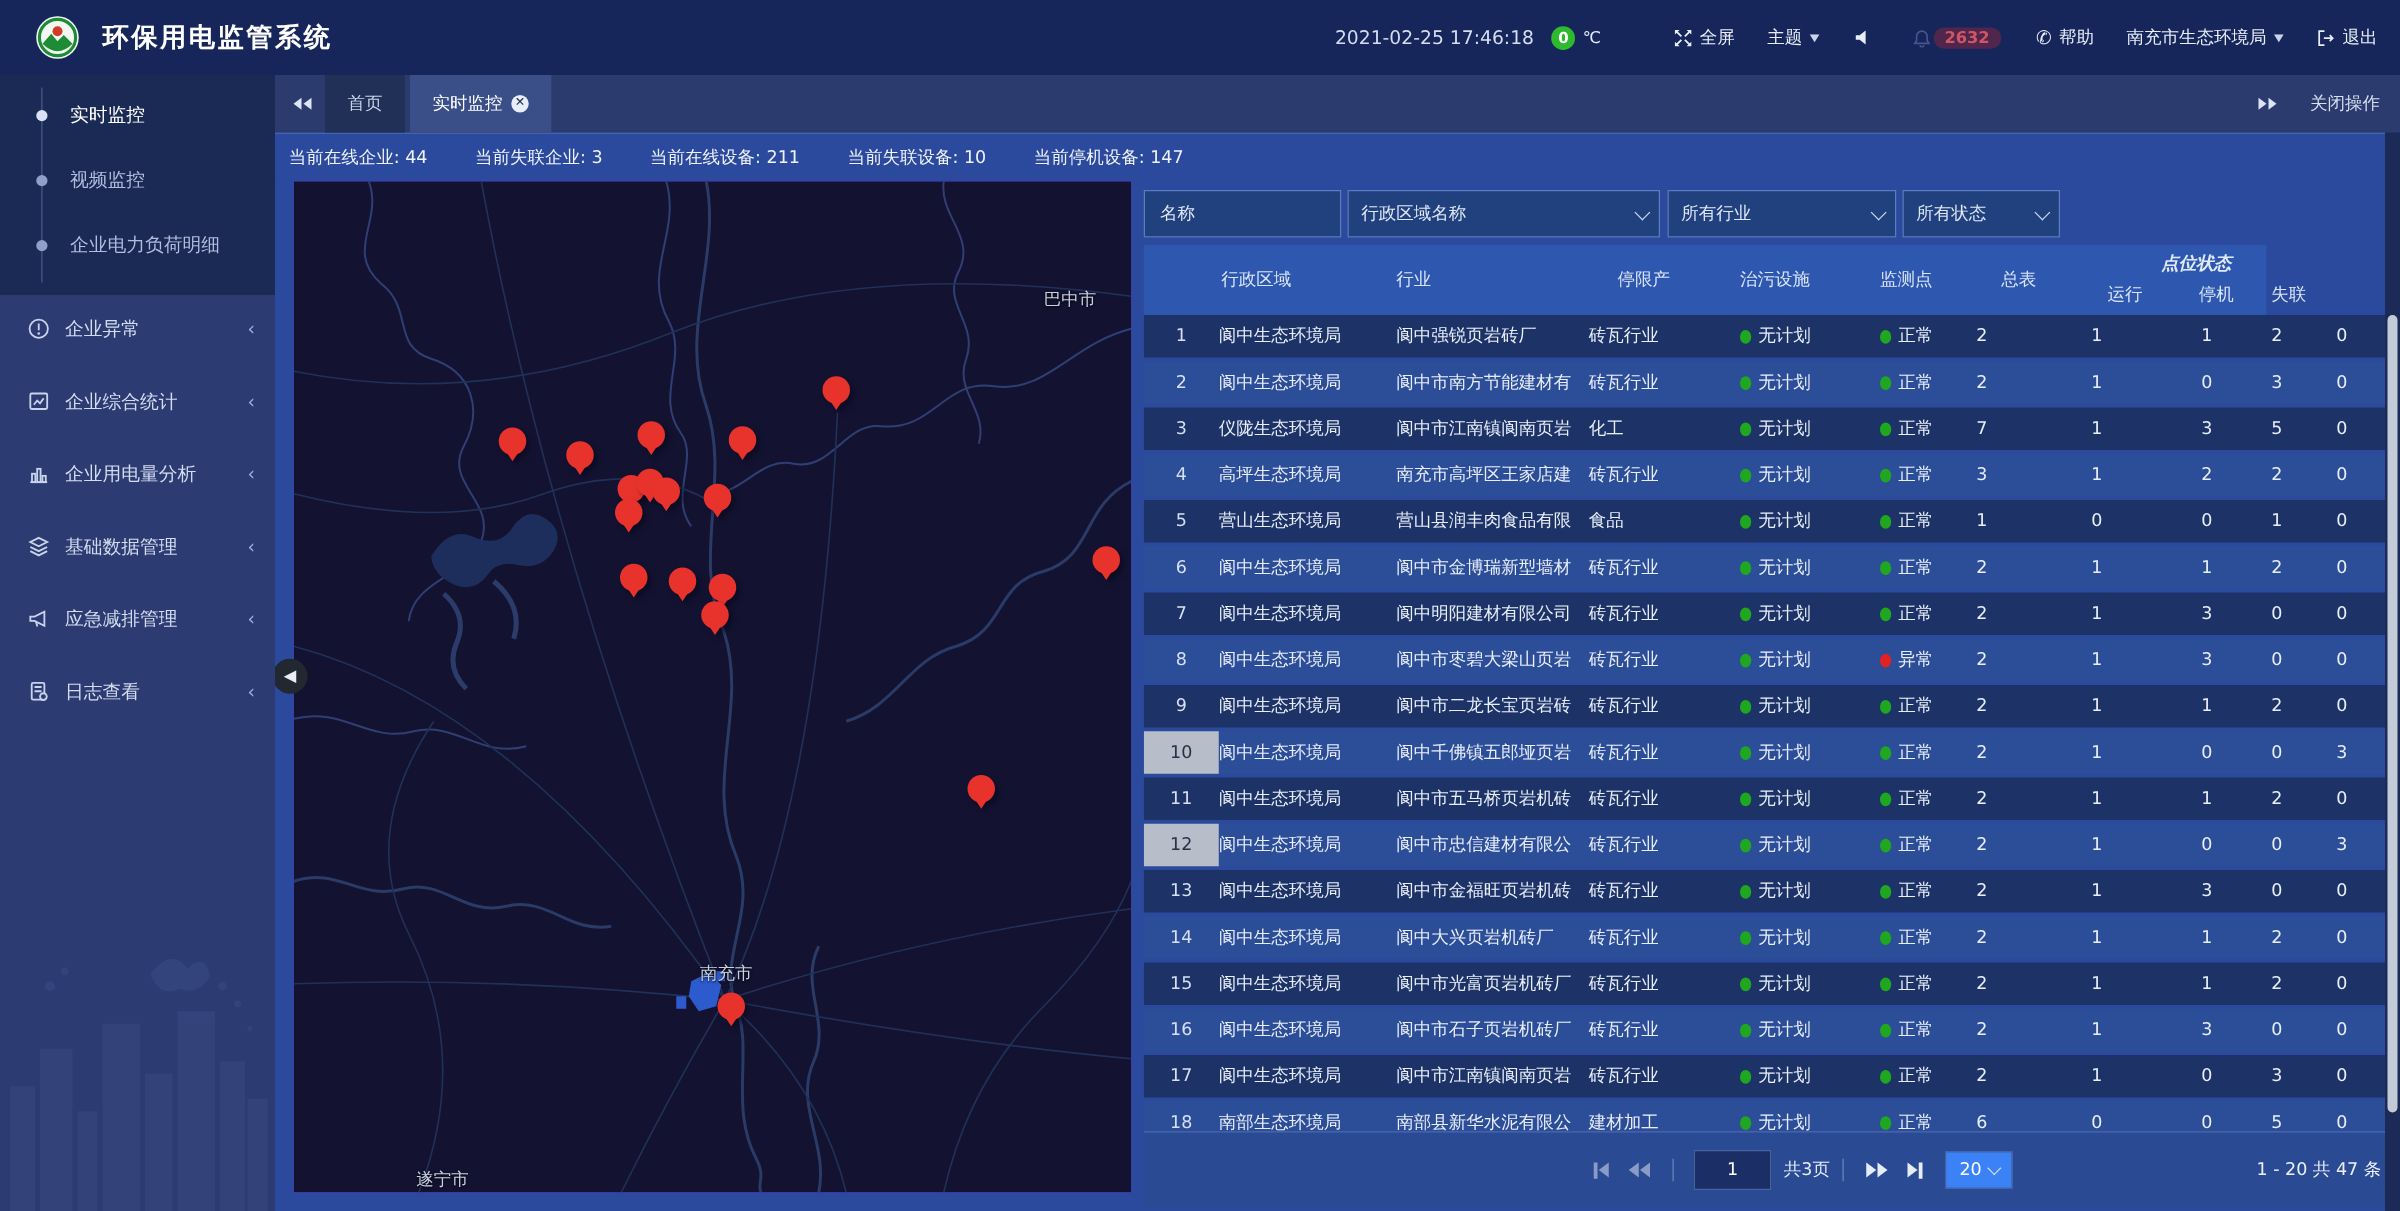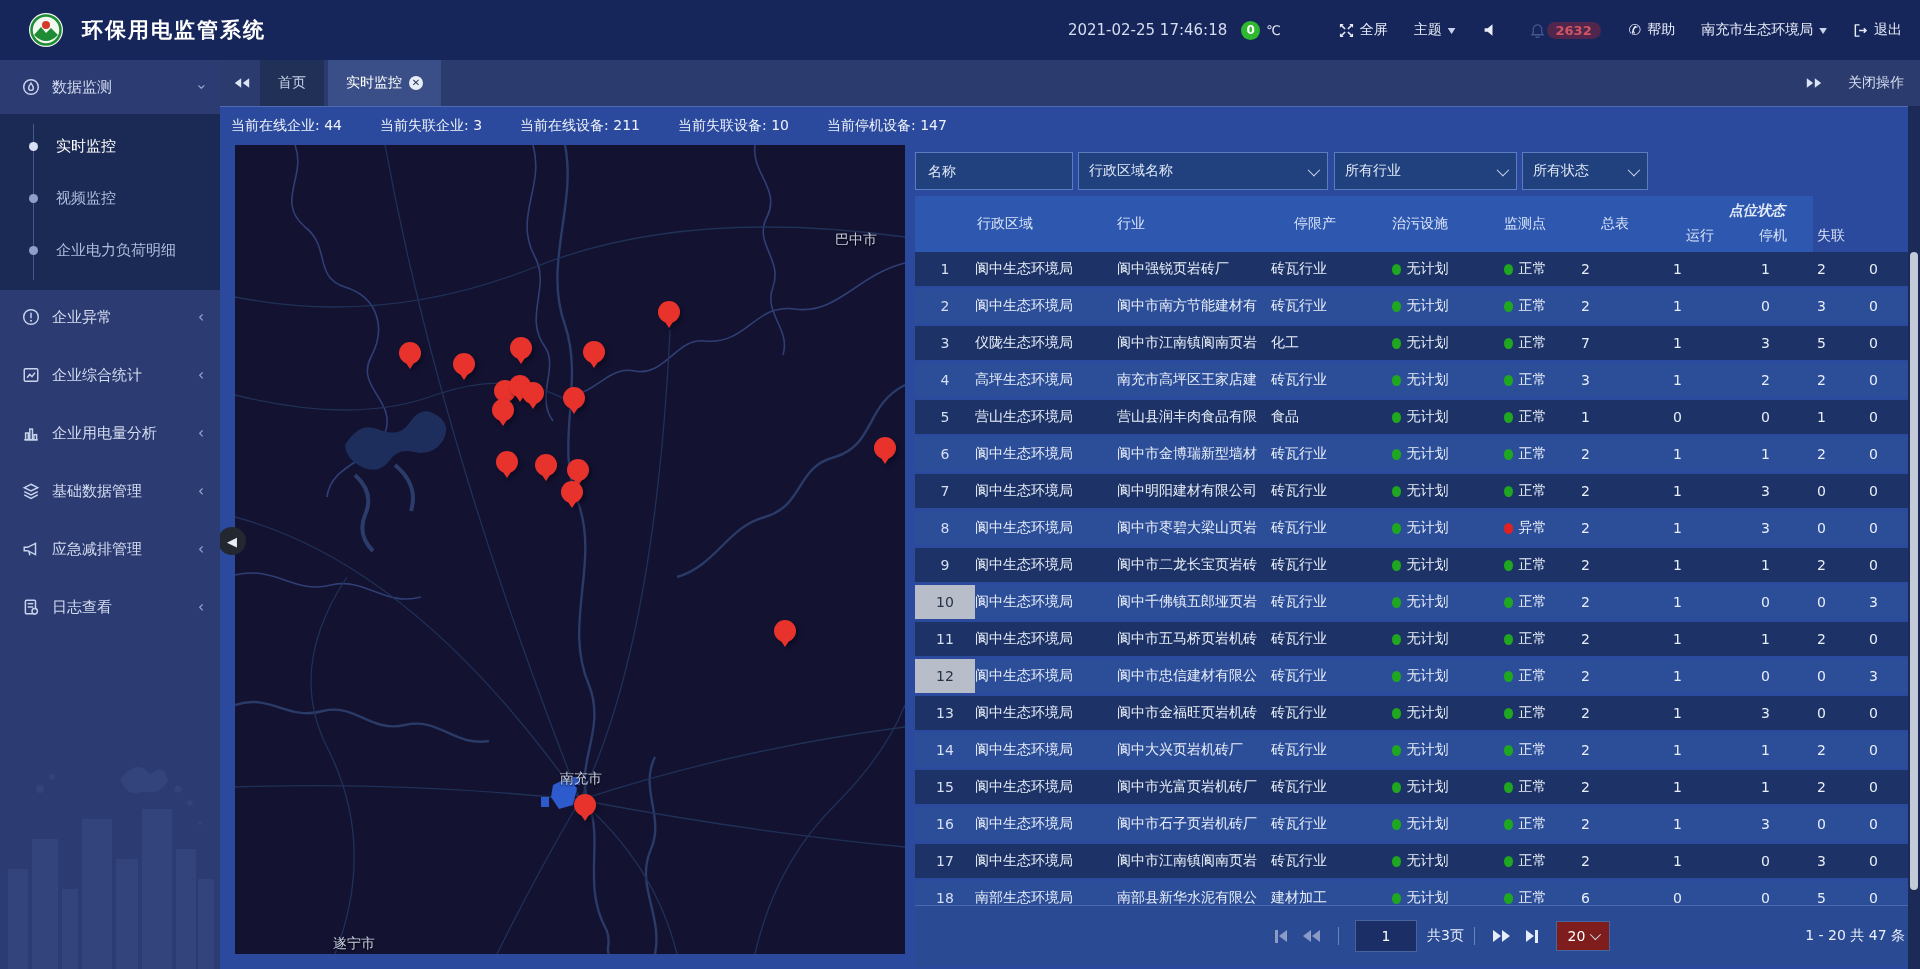--- a/index.html
+++ b/index.html
@@ -94,21 +94,21 @@
   #pager{position:absolute;left:695px;top:760px;width:993px;height:61px;background:#2B4A94;border-top:1px solid #4C69B0;
      box-sizing:border-box;display:flex;align-items:center;font-size:14px;color:#E6ECF8;}
   .pgico{display:flex;align-items:center;gap:1px;cursor:pointer;margin:0 8px;}
   .pgico.dis{color:#8A9CC6;}
   .tri{width:0;height:0;border-top:6px solid transparent;border-bottom:6px solid transparent;}
   .tri-l{border-right:8px solid currentColor;}
   .tri-r{border-left:8px solid currentColor;}
   .pbar{width:3px;height:13px;background:currentColor;}
   .pdiv{width:1px;height:18px;background:#6B84BB;margin:0 10px;}
   #page-input{width:56px;height:28px;background:#1B2F66;border:1px solid #46629F;color:#fff;text-align:center;font-size:14px;margin:0 10px 0 6px;font-family:inherit;}
-  #page-size{width:52px;height:28px;background:#7f1d1d;border:1px solid #46629F;color:#fff;display:flex;align-items:center;justify-content:center;gap:5px;margin-left:10px;cursor:pointer;}
+  #page-size{width:52px;height:28px;background:#3b82f6;border:1px solid #46629F;color:#fff;display:flex;align-items:center;justify-content:center;gap:5px;margin-left:10px;cursor:pointer;}
   #page-size .chev{width:7px;height:7px;border-right:1.5px solid #CFD9EE;border-bottom:1.5px solid #CFD9EE;transform:rotate(45deg) translateY(-2px);}
   #range-label{margin-left:auto;padding-right:3px;color:#EAF0FA;}
   #pager-center{display:flex;align-items:center;margin-left:352px;}
   
   #vscroll{position:absolute;right:0;top:60px;width:12px;height:909px;background:#1B2A57;}
   #vthumb{position:absolute;left:2px;top:192px;width:8px;height:638px;background:#C3CAD8;border-radius:4px;}
   .icon-svg{display:block;}
 </style>
 </head>
 <body>
@@ -164,28 +164,20 @@
           <path d="M6.5 8 H14 M11.5 5.5 L14 8 L11.5 10.5"></path>
         </svg>
         <span>退出</span>
       </span>
     </div>
   </div>
 
   <div id="sidebar">
     <div id="side-menu">
         <div class="gwrap">
-    <div class="sgroup">
-      <span class="gicon"><svg width="18" height="18" viewBox="0 0 16 16" fill="none" stroke="#C9D3EC" stroke-width="1.3">
-                <circle cx="8" cy="8" r="6.5"></circle>
-                <path d="M8 4.5 C6.6 6.4 5.9 7.7 5.9 8.9 a2.1 2.1 0 0 0 4.2 0 C10.1 7.7 9.4 6.4 8 4.5 Z"></path>
-              </svg></span>
-      <span class="glabel">数据监测</span>
-      <span class="gchev down">‹</span>
-    </div>
   <div class="submenu">
             <div class="rail"></div>
             <div class="subitem active">
               <span class="subdot"></span>
               <span>实时监控</span>
             </div>
             <div class="subitem">
               <span class="subdot"></span>
               <span>视频监控</span>
             </div>

